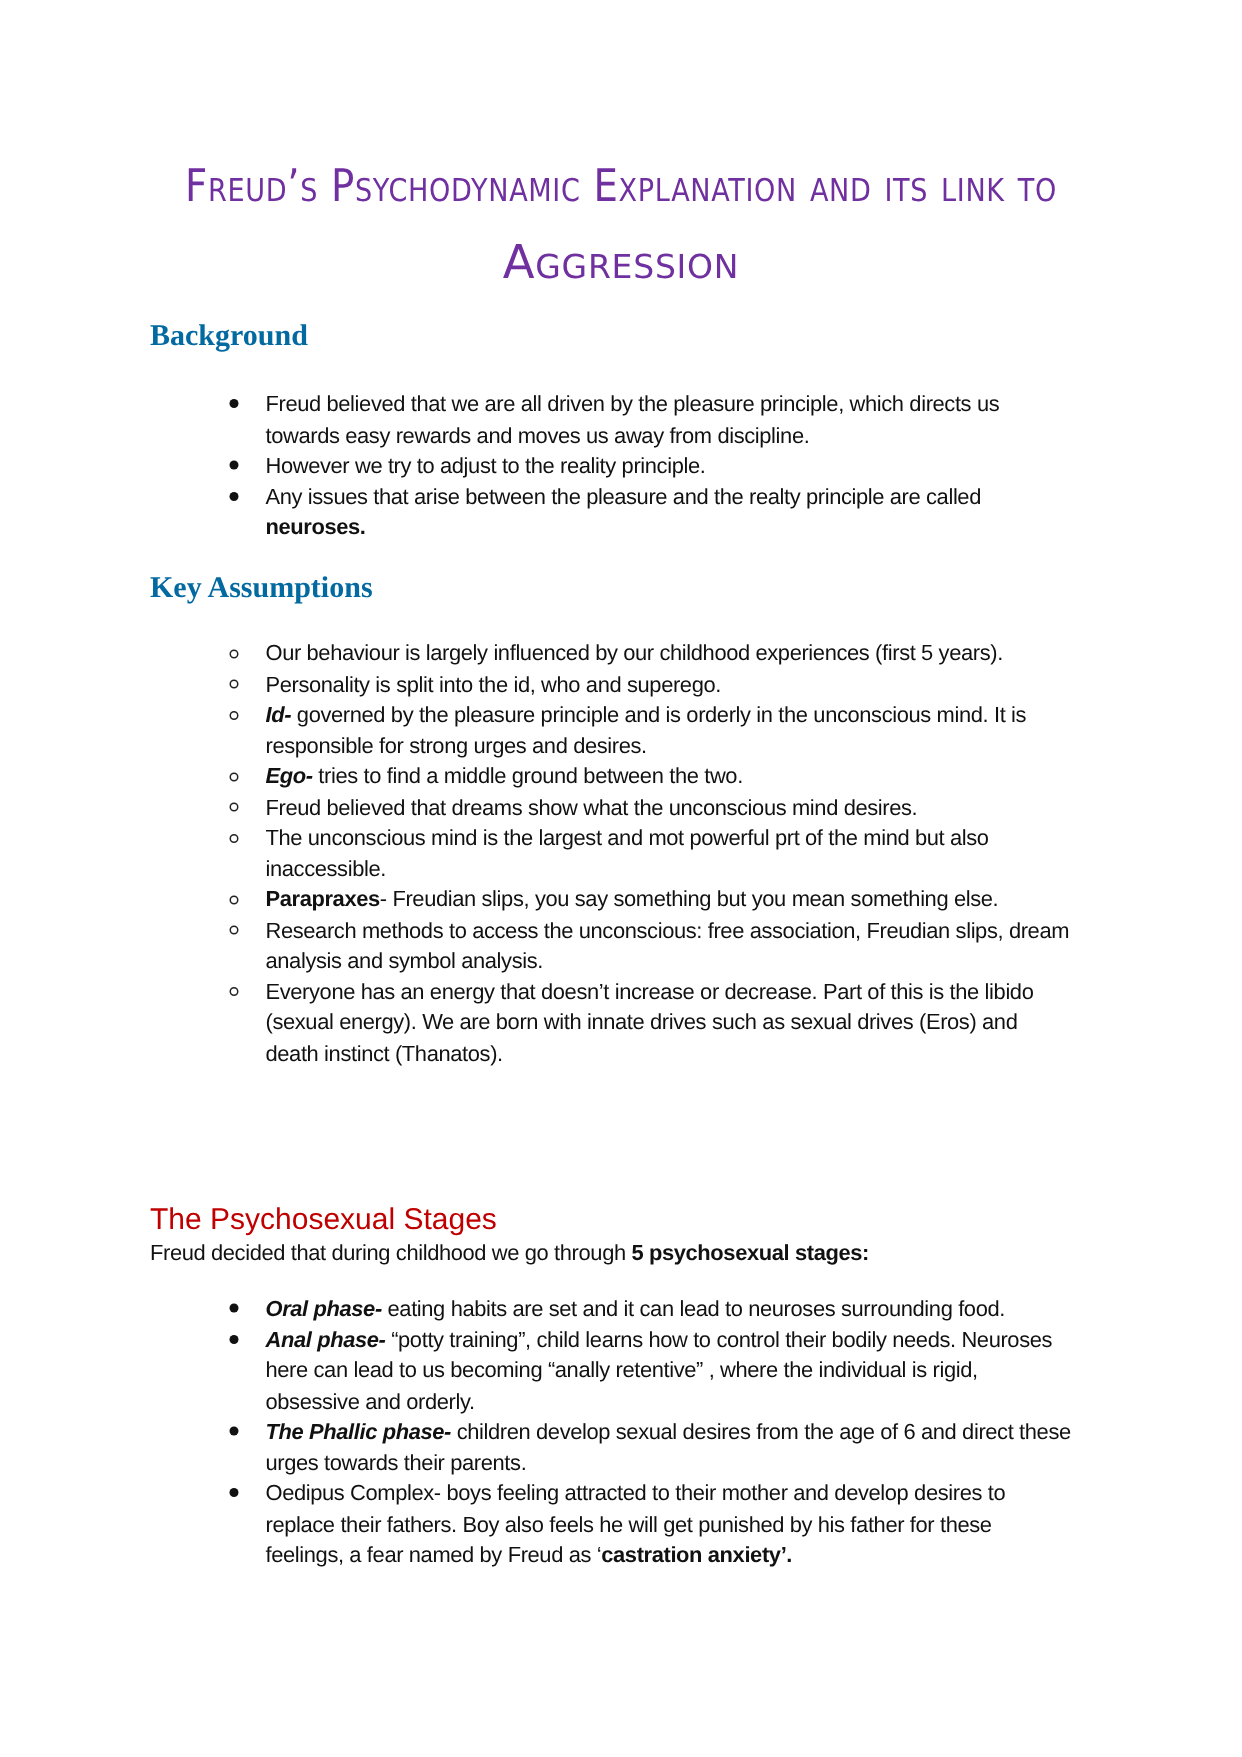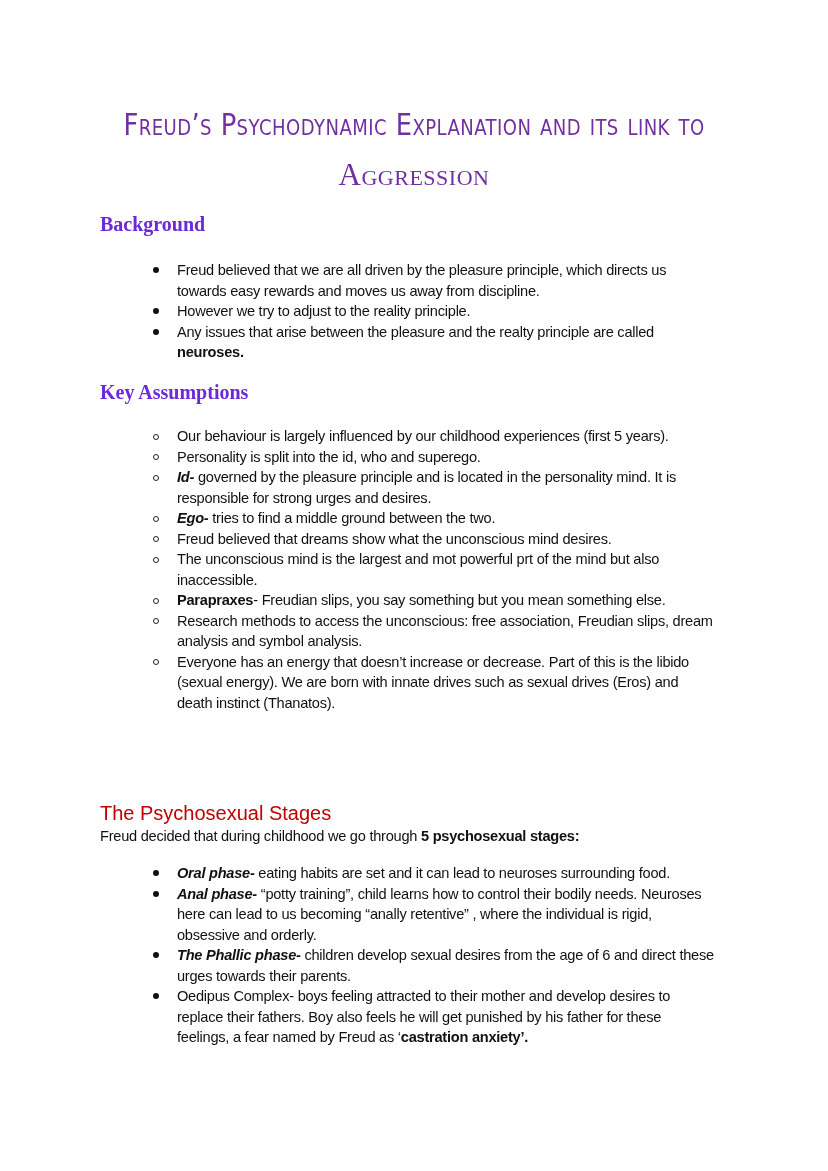--- a/index.html
+++ b/index.html
@@ -1,21 +1,21 @@
 <!DOCTYPE html>
 <html><head>
 <meta charset="utf-8">
 <style>
   html, body { margin: 0; padding: 0; background: #ffffff; }
   body { width: 828px; height: 1171px; position: relative; overflow: hidden; font-family: "Liberation Sans", "DejaVu Sans", sans-serif; color: #111; }
   .page { position: absolute; left: 0; top: 0; width: 828px; height: 1171px; padding-left: 36px; }
   .title { position: absolute; left: 60px; width: 708px; text-align: center; color: #7030a0; font-family: "DejaVu Sans", sans-serif; font-variant: small-caps; font-weight: normal; letter-spacing: 0.5px; font-size: 31px; line-height: 50px; }
   .title.l1 { top: 100px; font-size: 30px; transform: scaleX(0.86); transform-origin: center; }
-  .title.l2 { top: 150px; font-family: Liberation Serif, serif; }
-  .h-blue { position: absolute; left: 100px; color: #6d28d9; font-family: "Liberation Serif", "DejaVu Serif", serif; font-weight: bold; font-size: 20px; line-height: 24px; }
+  .title.l2 { top: 150px; }
+  .h-blue { position: absolute; left: 100px; color: #0369a1; font-family: "Liberation Serif", "DejaVu Serif", serif; font-weight: bold; font-size: 20px; line-height: 24px; }
   .h-red { position: absolute; left: 100px; color: #c00000; font-family: Liberation Sans, sans-serif; font-size: 20px; line-height: 24px; }
   .list { position: absolute; left: 11px; width: 778px; margin: 16px; padding: 0; list-style: none; }
   .item { position: relative; padding-left: 150px; padding-right: 90px; font-size: 14.6px; line-height: 20.5px; letter-spacing: -0.25px; }
   .item .marker { position: absolute; left: 124px; top: 0; width: 10px; text-align: center; }
   .marker.disc::before { content: ""; display: inline-block; width: 6px; height: 6px; border-radius: 50%; background: #111; vertical-align: middle; margin-top: -2px; }
   .marker.circle::before { content: ""; display: inline-block; width: 6px; height: 6px; border-radius: 50%; border: 1.2px solid #222; box-sizing: border-box; vertical-align: middle; margin-top: -1px; }
   .b { font-weight: bold; }
   .bi { font-weight: bold; font-style: italic; }
   .intro { position: absolute; left: 100px; top: 826px; font-size: 14.6px; line-height: 20.5px; letter-spacing: -0.25px; }
 </style>
@@ -48,21 +48,21 @@
     <li class="item">
       <span class="marker circle"></span>
       <span>Our behaviour is largely influenced by our childhood experiences (first 5 years).</span>
     </li>
     <li class="item">
       <span class="marker circle"></span>
       <span>Personality is split into the id, who and superego.</span>
     </li>
     <li class="item">
       <span class="marker circle"></span>
-      <span class="bi">Id-</span><span> governed by the pleasure principle and is located in the personality mind. It is responsible for strong urges and desires.</span>
+      <span class="bi">Id-</span><span> governed by the pleasure principle and is orderly in the unconscious mind. It is responsible for strong urges and desires.</span>
     </li>
     <li class="item">
       <span class="marker circle"></span>
       <span class="bi">Ego-</span><span> tries to find a middle ground between the two.</span>
     </li>
     <li class="item">
       <span class="marker circle"></span>
       <span>Freud believed that dreams show what the unconscious mind desires.</span>
     </li>
     <li class="item">

